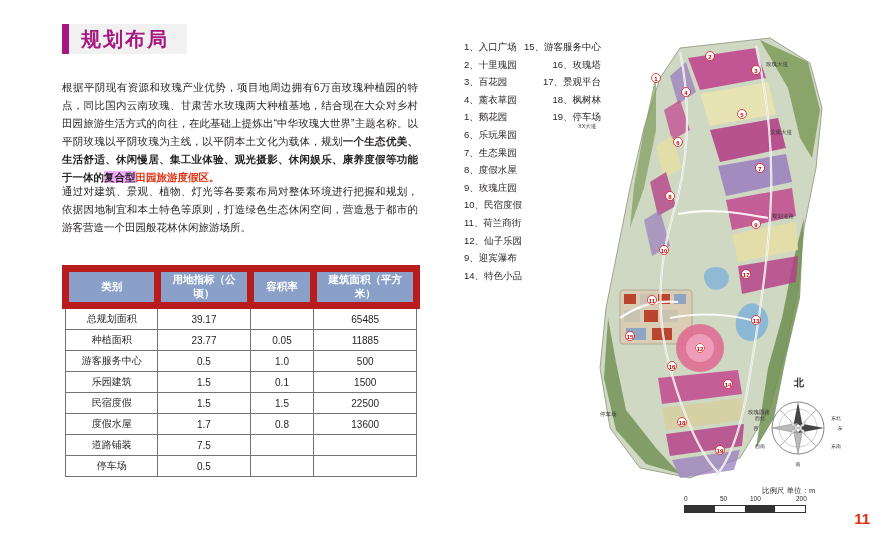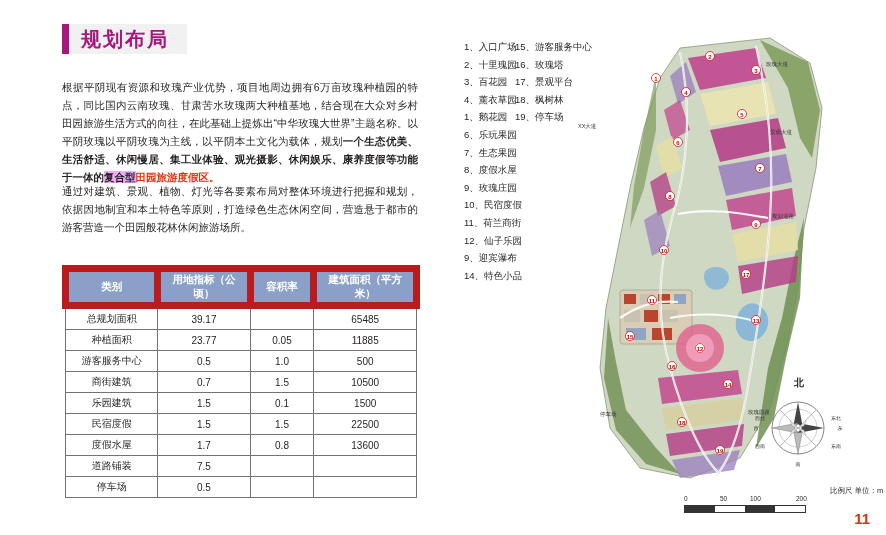--- a/index.html
+++ b/index.html
@@ -96,21 +96,21 @@
     width: 200px;
     font-size: 9.5px;
     color: #231f20;
     line-height: 17.6px;
   }
   .legend-col {
     position: absolute;
     top: 0;
   }
   .legend-col.c1 { left: 12px; margin-left: 20px; }
-  .legend-col.c2 { left: 83px; }
+  .legend-col.c2 { left: 92px; text-align: right; }
   .legend li {
     list-style: none;
   }
   .legend ul { margin: 0; padding: 0; }
 
   
   .map {
     position: absolute;
     left: 560px;
     top: 18px;
@@ -160,21 +160,21 @@
     width: 130px;
     height: 10px;
   }
   .scalebar .ticks span {
     position: absolute;
     top: 0;
     font-size: 6.5px;
   }
   .scale-label {
     position: absolute;
-    left: 830px;
+    left: 762px;
     top: 486px;
     font-size: 7.5px;
     color: #231f20;
   }
 
   
   .pageno {
     position: absolute;
     right: 16px;
     bottom: 8px;
@@ -219,26 +219,20 @@
         <td class="first">种植面积</td>
         <td>23.77</td>
         <td>0.05</td>
         <td>11885</td>
       </tr>
       <tr>
         <td class="first">游客服务中心</td>
         <td>0.5</td>
         <td>1.0</td>
         <td>500</td>
-      </tr>
-      <tr>
-        <td class="first">商街建筑</td>
-        <td>0.7</td>
-        <td>1.5</td>
-        <td>10500</td>
       </tr>
       <tr>
         <td class="first">乐园建筑</td>
         <td>1.5</td>
         <td>0.1</td>
         <td>1500</td>
       </tr>
       <tr>
         <td class="first">民宿度假</td>
         <td>1.5</td>

